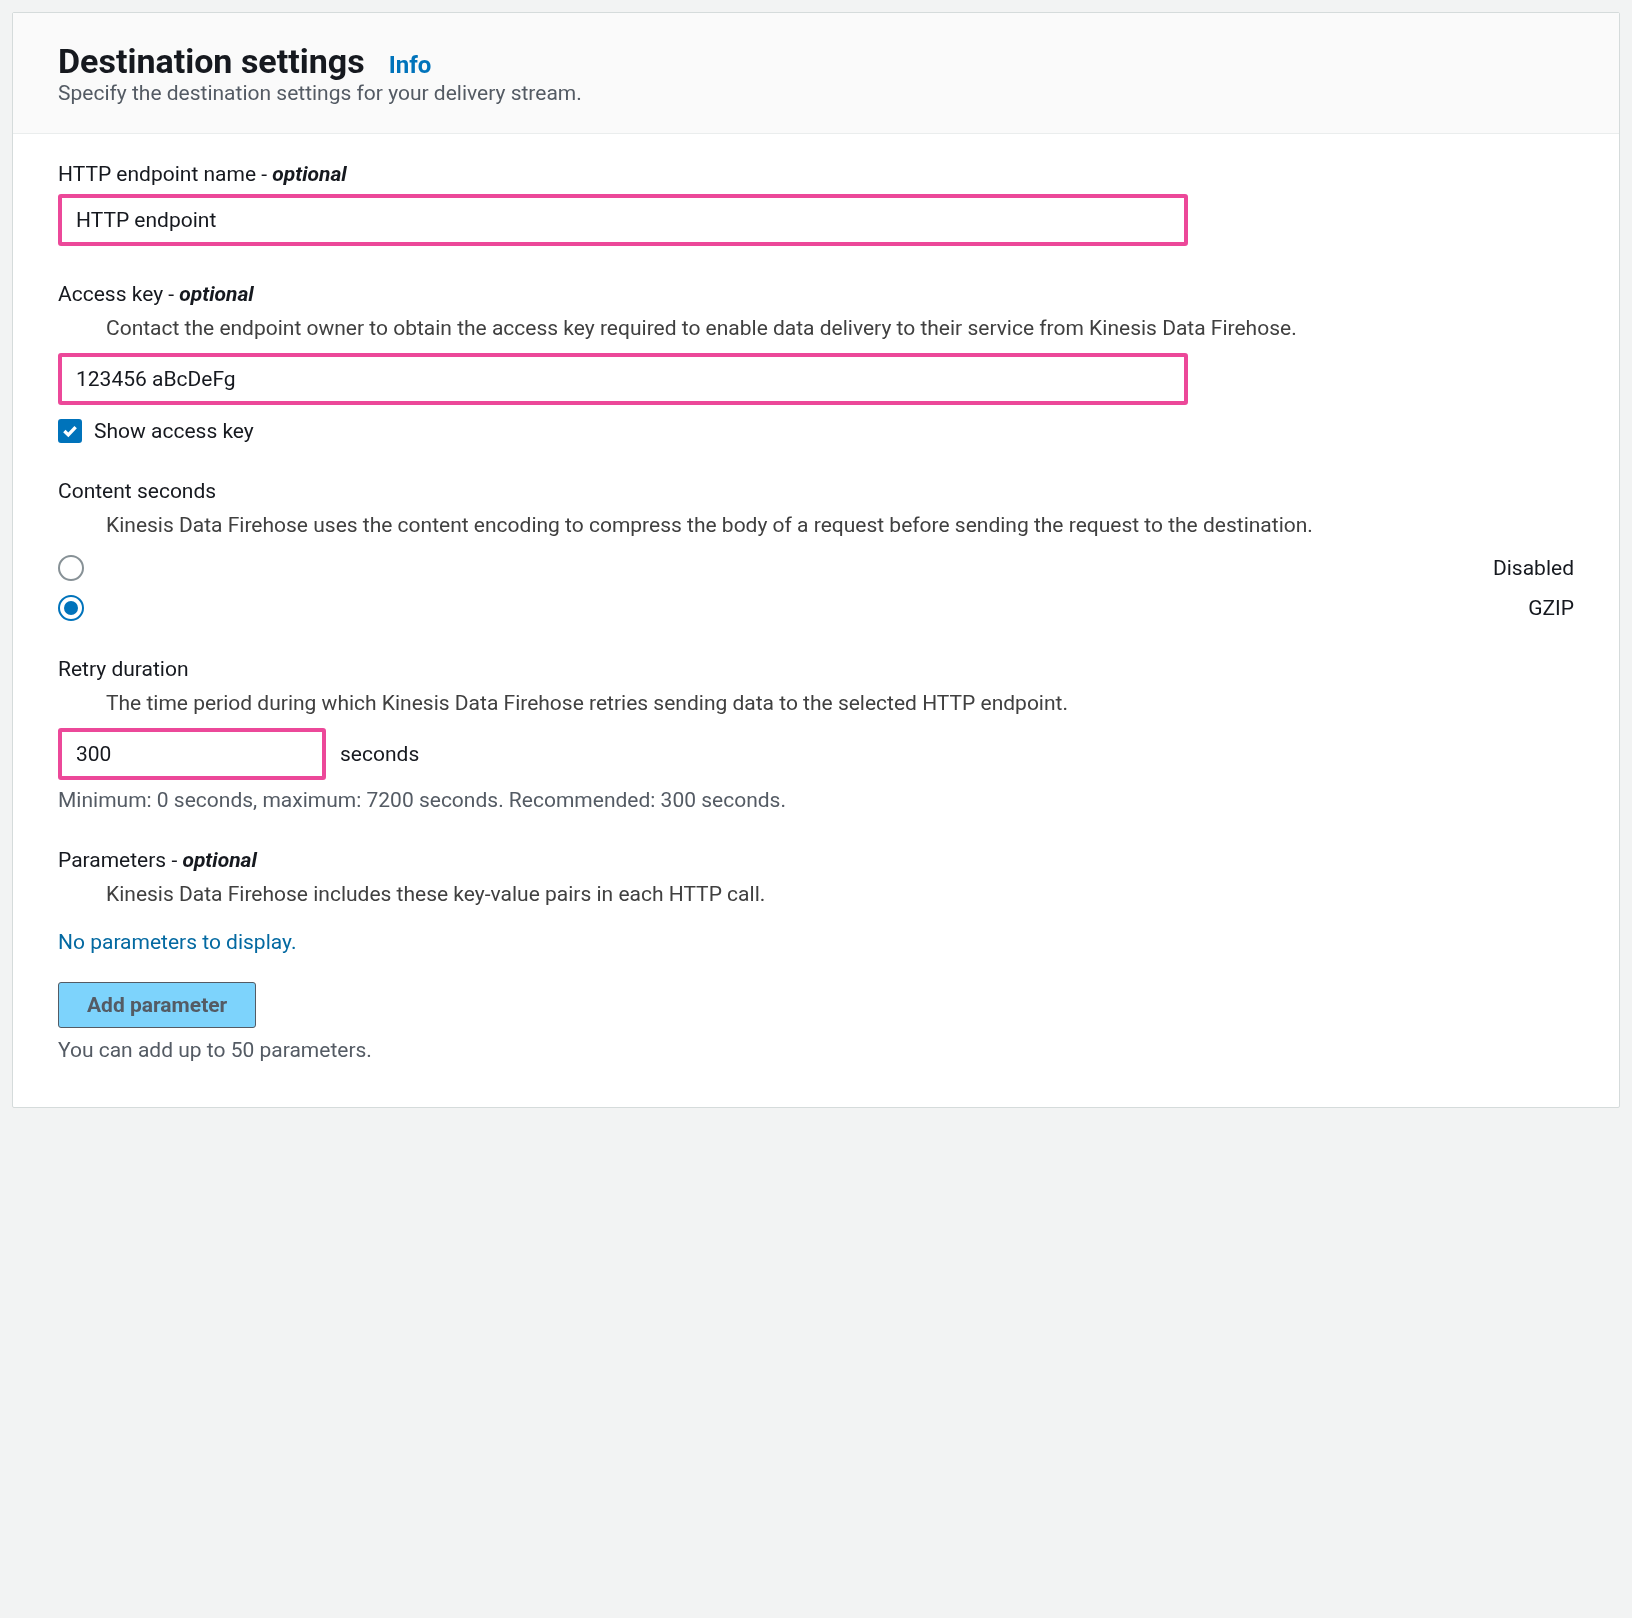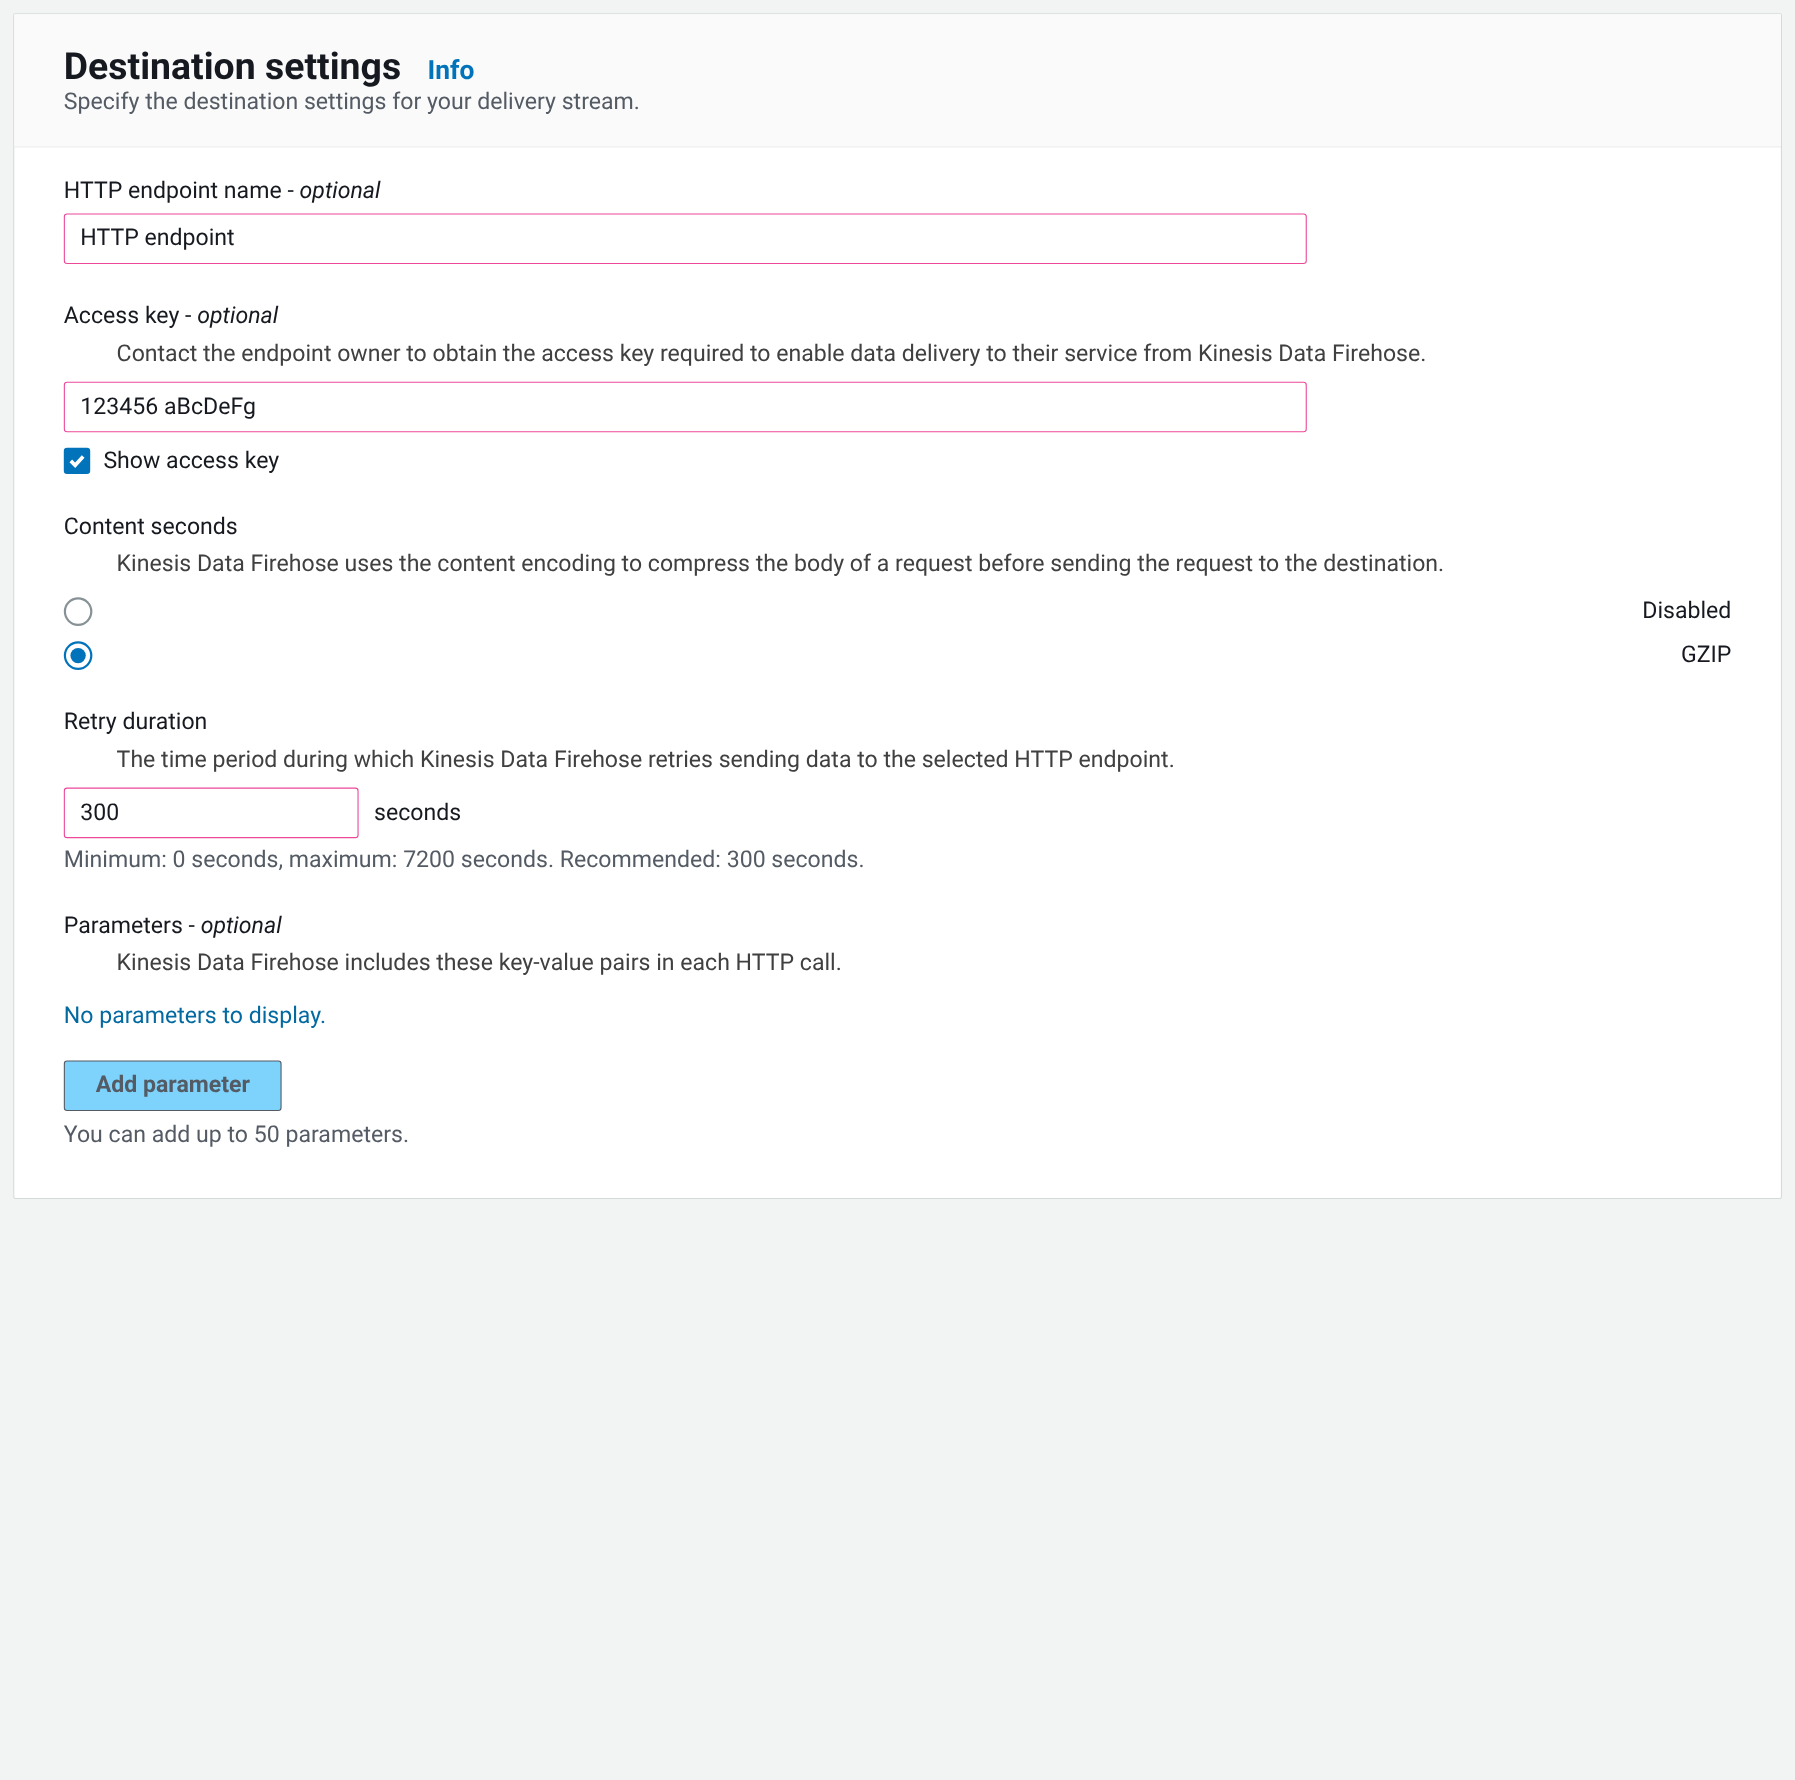--- a/index.html
+++ b/index.html
@@ -51,40 +51,40 @@
       margin-bottom: 36px;
     }
     .form-label {
       font-size: 21px;
       color: #16191f;
       display: block;
       margin-bottom: 8px;
     }
     .optional {
       font-style: italic;
-      font-weight: 400;
+      font-weight: 700;
     }
     .form-help {
       font-size: 21px;
       color: #404040;
       margin-bottom: 10px;
       line-height: 1.4;
       margin-left: 48px;
     }
     .form-help-below {
       font-size: 21px;
       color: #545b64;
       margin-top: 8px;
     }
     .text-input {
       width: 100%;
       max-width: 1130px;
       padding: 10px 14px;
       font-size: 21px;
-      border: 1px solid #ec4899;
+      border: 4px solid #ec4899;
       border-radius: 3px;
       color: #16191f;
       font-family: inherit;
       outline: none;
     }
     .text-input-small {
       width: 268px;
     }
     .checkbox-row {
       display: flex;

